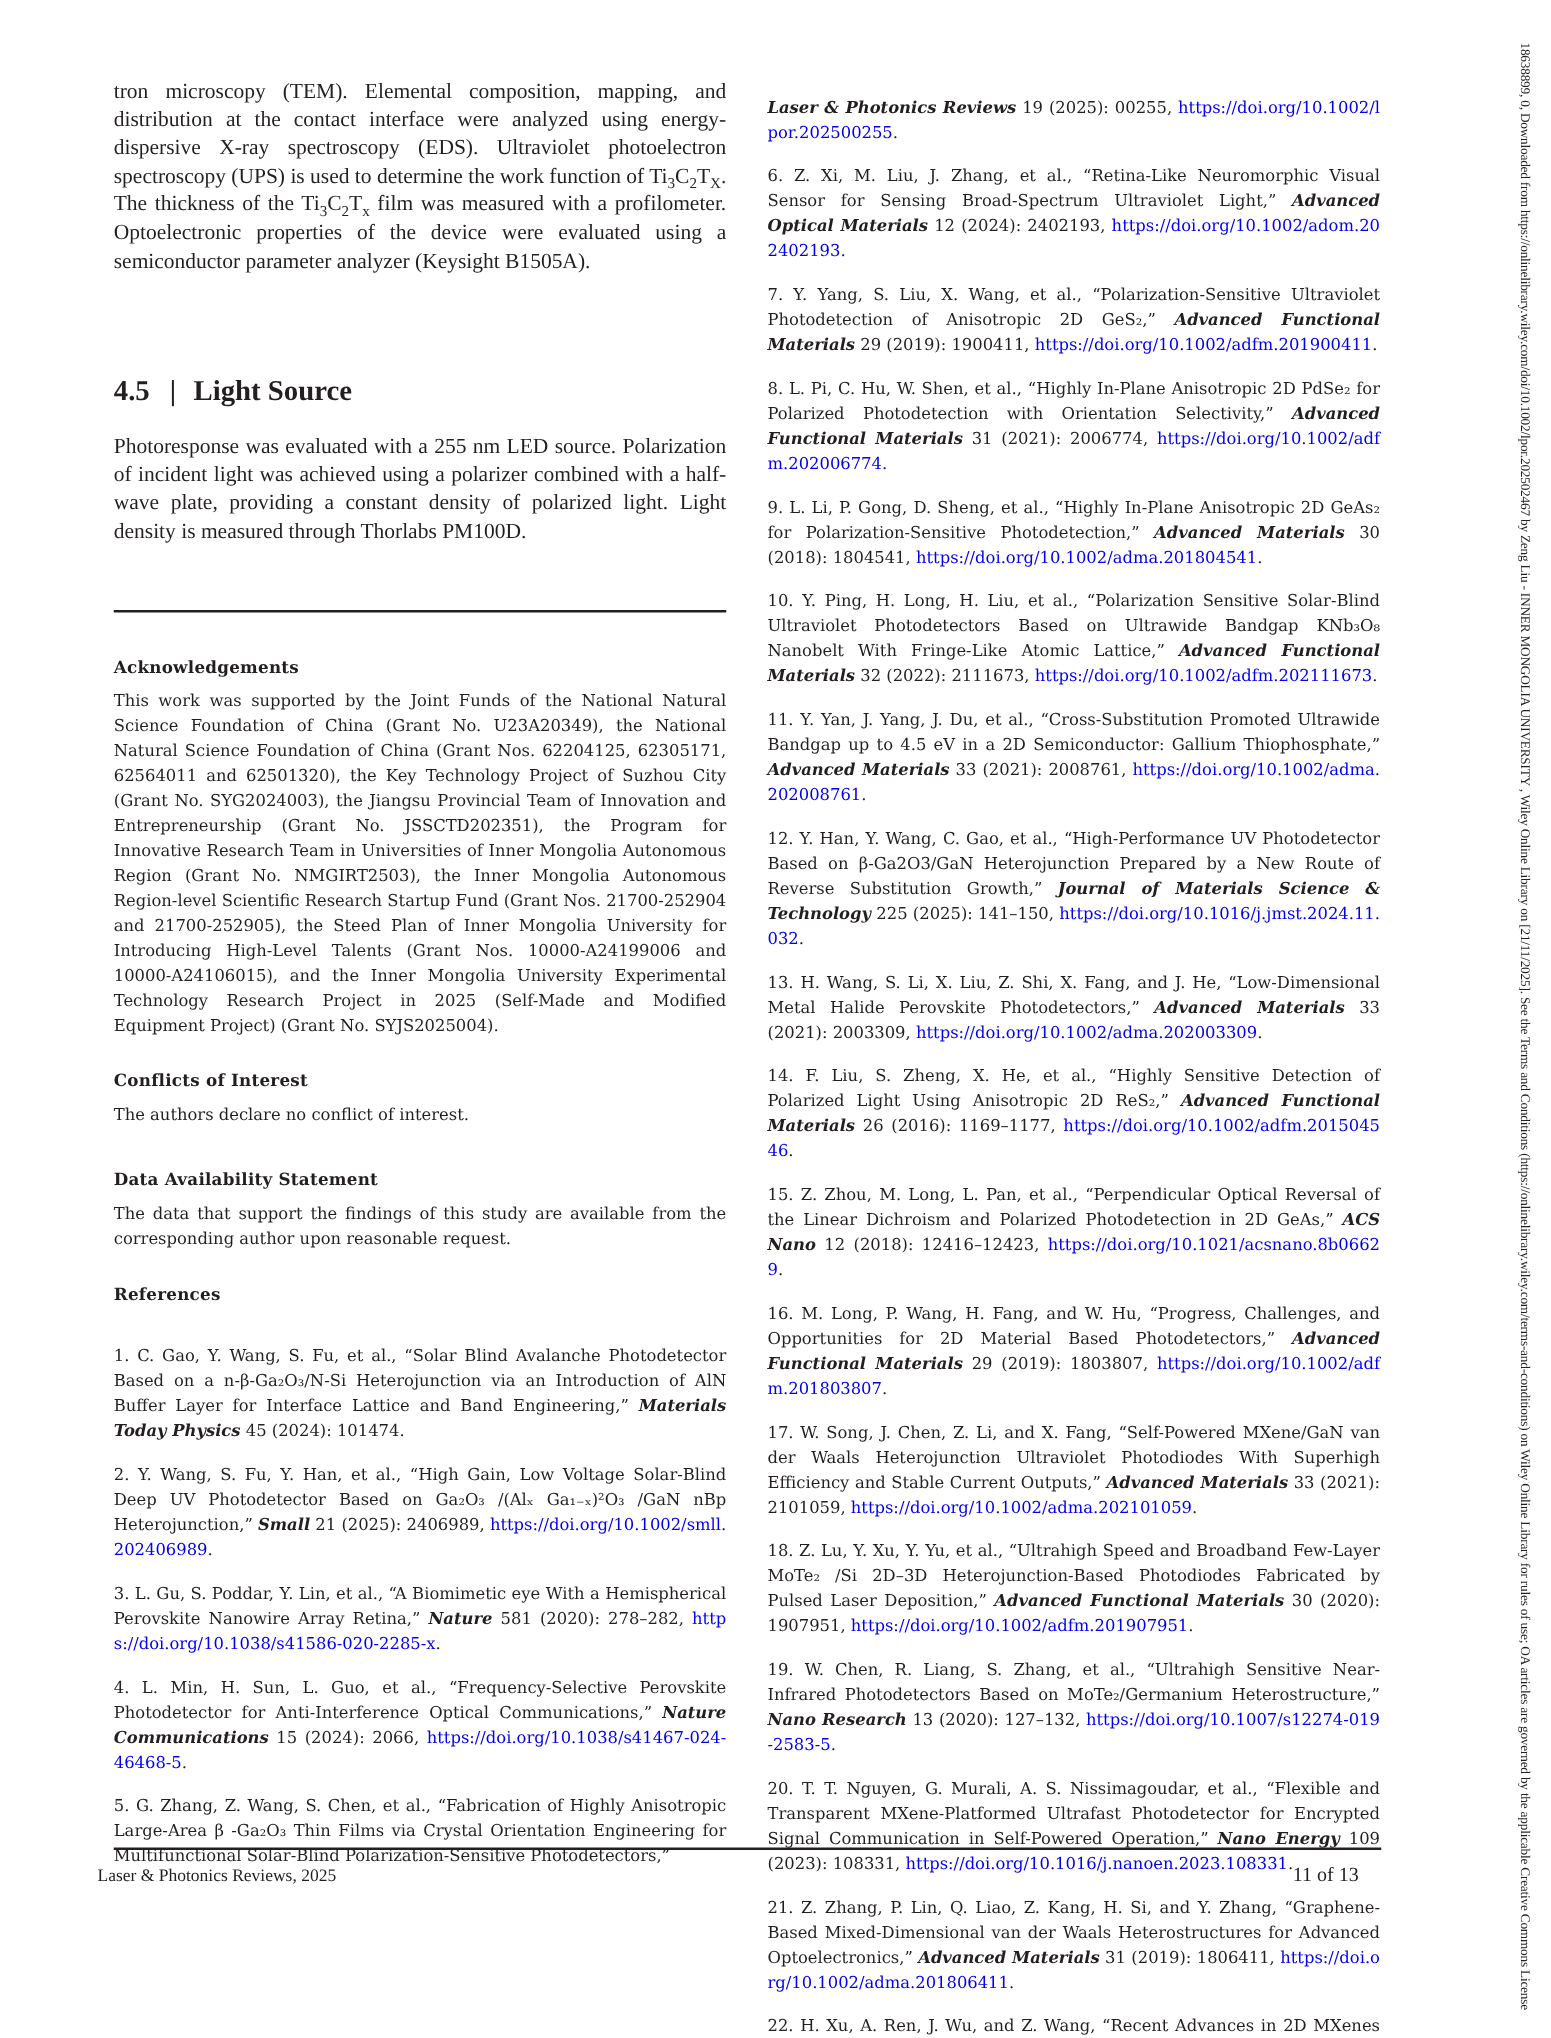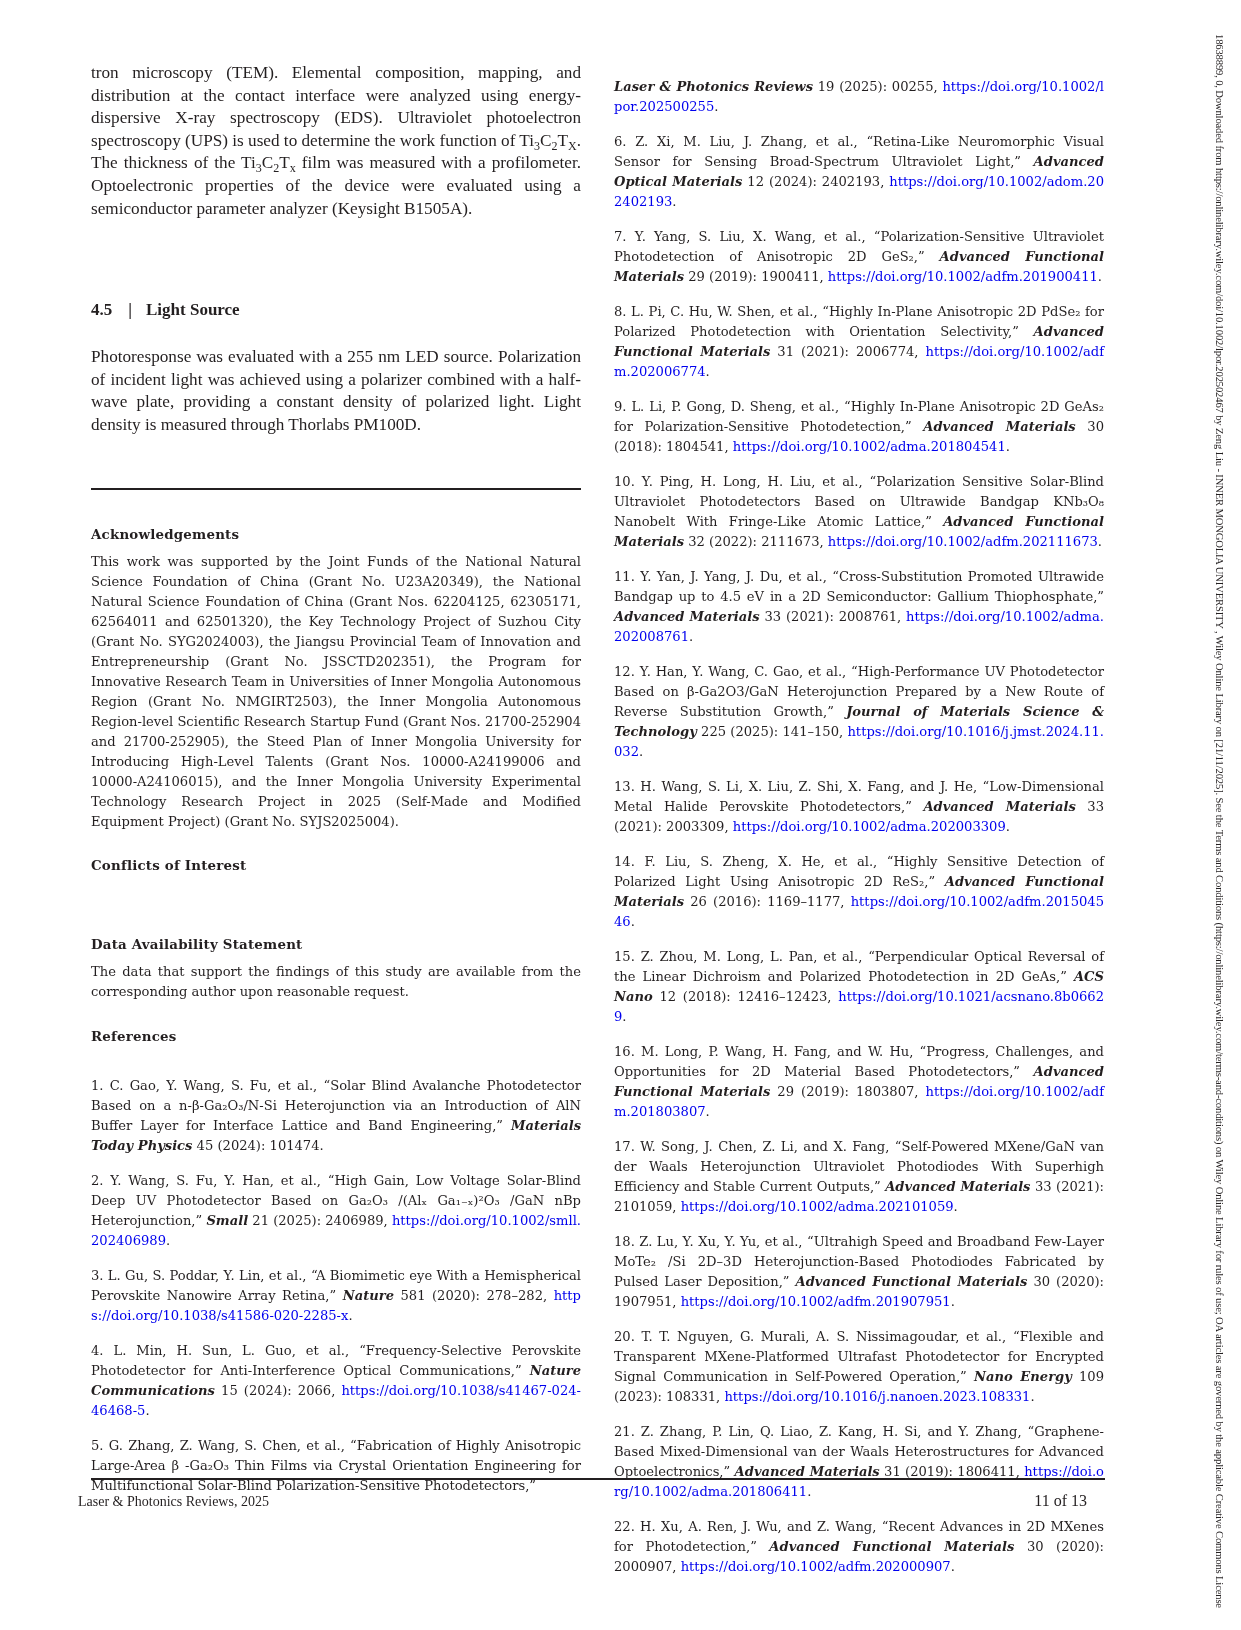--- a/index.html
+++ b/index.html
@@ -5,21 +5,21 @@
   html, body { margin: 0; padding: 0; background: #ffffff; }
   body { width: 1241px; height: 1630px; position: relative; overflow: hidden;
          font-family: "DejaVu Serif", "Liberation Serif", serif; color: #231f20; }
   a, .link { color: #0000ee; text-decoration: none; }
   .col { position: absolute; top: 62px; width: 490px; }
   .col-left { left: 91px; }
   .col-right { left: 614px; width: 490px; }
 
   .body-text { font-family: "Liberation Serif", serif; font-size: 17.2px; line-height: 22.6px;
                text-align: justify; margin: 0; }
-  .sec-head { font-family: "Liberation Serif", serif; font-weight: bold; font-size: 17px;
+  .sec-head { font-family: "Liberation Serif", serif; font-weight: bold; font-size: 23px;
               margin: 0; position: absolute; left: 0; }
   .sec-head .bar { margin: 0 14px 0 16px; }
 
   .divider { position: absolute; left: 0; width: 490px; height: 2px; background: #231f20; }
 
   .small-head { font-family: "DejaVu Serif", serif; font-weight: bold; font-size: 13.4px;
                 letter-spacing: 0.2px; margin: 0; position: absolute; left: 0; }
   .small-text { font-family: "DejaVu Serif", serif; font-size: 13.1px; line-height: 20px;
                 text-align: justify; margin: 0; position: absolute; left: 0; width: 490px; }
 
@@ -49,20 +49,21 @@
   <h2 class="sec-head" style="top:238px;"><span>4.5</span><span class="bar">|</span><span>Light Source</span></h2>
 
   <p class="body-text" style="position:absolute;top:284px;left:0;width:490px;">Photoresponse was evaluated with a 255 nm LED source. Polarization of incident light was achieved using a polarizer combined with a half-wave plate, providing a constant density of polarized light. Light density is measured through Thorlabs PM100D.</p>
 
   <div class="divider" style="top:426px;"></div>
 
   <h3 class="small-head" style="top:464px;">Acknowledgements</h3>
   <p class="small-text" style="top:490px;">This work was supported by the Joint Funds of the National Natural Science Foundation of China (Grant No. U23A20349), the National Natural Science Foundation of China (Grant Nos. 62204125, 62305171, 62564011 and 62501320), the Key Technology Project of Suzhou City (Grant No. SYG2024003), the Jiangsu Provincial Team of Innovation and Entrepreneurship (Grant No. JSSCTD202351), the Program for Innovative Research Team in Universities of Inner Mongolia Autonomous Region (Grant No. NMGIRT2503), the Inner Mongolia Autonomous Region-level Scientific Research Startup Fund (Grant Nos. 21700-252904 and 21700-252905), the Steed Plan of Inner Mongolia University for Introducing High-Level Talents (Grant Nos. 10000-A24199006 and 10000-A24106015), and the Inner Mongolia University Experimental Technology Research Project in 2025 (Self-Made and Modified Equipment Project) (Grant No. SYJS2025004).</p>
 
   <h3 class="small-head" style="top:795px;">Conflicts of Interest</h3>
+  <p class="small-text" style="top:821px;">The authors declare no conflict of interest.</p>
 
   <h3 class="small-head" style="top:874px;">Data Availability Statement</h3>
   <p class="small-text" style="top:900px;">The data that support the findings of this study are available from the corresponding author upon reasonable request.</p>
 
   <h3 class="small-head" style="top:966px;">References</h3>
 
   <div style="position:absolute;top:999px;left:0;width:490px;" id="refs-left">
       <p class="ref"><span>1. C. Gao, Y. Wang, S. Fu, et al., “Solar Blind Avalanche Photodetector Based on a n-β-Ga₂O₃/N-Si Heterojunction via an Introduction of AlN Buffer Layer for Interface Lattice and Band Engineering,” </span><i>Materials Today Physics</i><span> 45 (2024): 101474.</span></p>
       <p class="ref"><span>2. Y. Wang, S. Fu, Y. Han, et al., “High Gain, Low Voltage Solar-Blind Deep UV Photodetector Based on Ga₂O₃ /(Alₓ Ga₁₋ₓ)²O₃ /GaN nBp Heterojunction,” </span><i>Small</i><span> 21 (2025): 2406989, </span><a class="link">https://doi.org/10.1002/smll.202406989</a>.</p>
       <p class="ref"><span>3. L. Gu, S. Poddar, Y. Lin, et al., “A Biomimetic eye With a Hemispherical Perovskite Nanowire Array Retina,” </span><i>Nature</i><span> 581 (2020): 278–282, </span><a class="link">https://doi.org/10.1038/s41586-020-2285-x</a>.</p>
@@ -80,20 +81,21 @@
       <p class="ref"><span>9. L. Li, P. Gong, D. Sheng, et al., “Highly In-Plane Anisotropic 2D GeAs₂ for Polarization-Sensitive Photodetection,” </span><i>Advanced Materials</i><span> 30 (2018): 1804541, </span><a class="link">https://doi.org/10.1002/adma.201804541</a>.</p>
       <p class="ref"><span>10. Y. Ping, H. Long, H. Liu, et al., “Polarization Sensitive Solar-Blind Ultraviolet Photodetectors Based on Ultrawide Bandgap KNb₃O₈ Nanobelt With Fringe-Like Atomic Lattice,” </span><i>Advanced Functional Materials</i><span> 32 (2022): 2111673, </span><a class="link">https://doi.org/10.1002/adfm.202111673</a>.</p>
       <p class="ref"><span>11. Y. Yan, J. Yang, J. Du, et al., “Cross-Substitution Promoted Ultrawide Bandgap up to 4.5 eV in a 2D Semiconductor: Gallium Thiophosphate,” </span><i>Advanced Materials</i><span> 33 (2021): 2008761, </span><a class="link">https://doi.org/10.1002/adma.202008761</a>.</p>
       <p class="ref"><span>12. Y. Han, Y. Wang, C. Gao, et al., “High-Performance UV Photodetector Based on β-Ga2O3/GaN Heterojunction Prepared by a New Route of Reverse Substitution Growth,” </span><i>Journal of Materials Science &amp; Technology</i><span> 225 (2025): 141–150, </span><a class="link">https://doi.org/10.1016/j.jmst.2024.11.032</a>.</p>
       <p class="ref"><span>13. H. Wang, S. Li, X. Liu, Z. Shi, X. Fang, and J. He, “Low-Dimensional Metal Halide Perovskite Photodetectors,” </span><i>Advanced Materials</i><span> 33 (2021): 2003309, </span><a class="link">https://doi.org/10.1002/adma.202003309</a>.</p>
       <p class="ref"><span>14. F. Liu, S. Zheng, X. He, et al., “Highly Sensitive Detection of Polarized Light Using Anisotropic 2D ReS₂,” </span><i>Advanced Functional Materials</i><span> 26 (2016): 1169–1177, </span><a class="link">https://doi.org/10.1002/adfm.201504546</a>.</p>
       <p class="ref"><span>15. Z. Zhou, M. Long, L. Pan, et al., “Perpendicular Optical Reversal of the Linear Dichroism and Polarized Photodetection in 2D GeAs,” </span><i>ACS Nano</i><span> 12 (2018): 12416–12423, </span><a class="link">https://doi.org/10.1021/acsnano.8b06629</a>.</p>
       <p class="ref"><span>16. M. Long, P. Wang, H. Fang, and W. Hu, “Progress, Challenges, and Opportunities for 2D Material Based Photodetectors,” </span><i>Advanced Functional Materials</i><span> 29 (2019): 1803807, </span><a class="link">https://doi.org/10.1002/adfm.201803807</a>.</p>
       <p class="ref"><span>17. W. Song, J. Chen, Z. Li, and X. Fang, “Self-Powered MXene/GaN van der Waals Heterojunction Ultraviolet Photodiodes With Superhigh Efficiency and Stable Current Outputs,” </span><i>Advanced Materials</i><span> 33 (2021): 2101059, </span><a class="link">https://doi.org/10.1002/adma.202101059</a>.</p>
       <p class="ref"><span>18. Z. Lu, Y. Xu, Y. Yu, et al., “Ultrahigh Speed and Broadband Few-Layer MoTe₂ /Si 2D–3D Heterojunction-Based Photodiodes Fabricated by Pulsed Laser Deposition,” </span><i>Advanced Functional Materials</i><span> 30 (2020): 1907951, </span><a class="link">https://doi.org/10.1002/adfm.201907951</a>.</p>
+      <p class="ref"><span>19. W. Chen, R. Liang, S. Zhang, et al., “Ultrahigh Sensitive Near-Infrared Photodetectors Based on MoTe₂/Germanium Heterostructure,” </span><i>Nano Research</i><span> 13 (2020): 127–132, </span><a class="link">https://doi.org/10.1007/s12274-019-2583-5</a>.</p>
       <p class="ref"><span>20. T. T. Nguyen, G. Murali, A. S. Nissimagoudar, et al., “Flexible and Transparent MXene-Platformed Ultrafast Photodetector for Encrypted Signal Communication in Self-Powered Operation,” </span><i>Nano Energy</i><span> 109 (2023): 108331, </span><a class="link">https://doi.org/10.1016/j.nanoen.2023.108331</a>.</p>
       <p class="ref"><span>21. Z. Zhang, P. Lin, Q. Liao, Z. Kang, H. Si, and Y. Zhang, “Graphene-Based Mixed-Dimensional van der Waals Heterostructures for Advanced Optoelectronics,” </span><i>Advanced Materials</i><span> 31 (2019): 1806411, </span><a class="link">https://doi.org/10.1002/adma.201806411</a>.</p>
       <p class="ref"><span>22. H. Xu, A. Ren, J. Wu, and Z. Wang, “Recent Advances in 2D MXenes for Photodetection,” </span><i>Advanced Functional Materials</i><span> 30 (2020): 2000907, </span><a class="link">https://doi.org/10.1002/adfm.202000907</a>.</p>
     </div>
 </div>
 
 <div class="footer-rule"></div>
 <div class="footer-left">Laser &amp; Photonics Reviews, 2025</div>
 <div class="footer-right">11 of 13</div>
 

